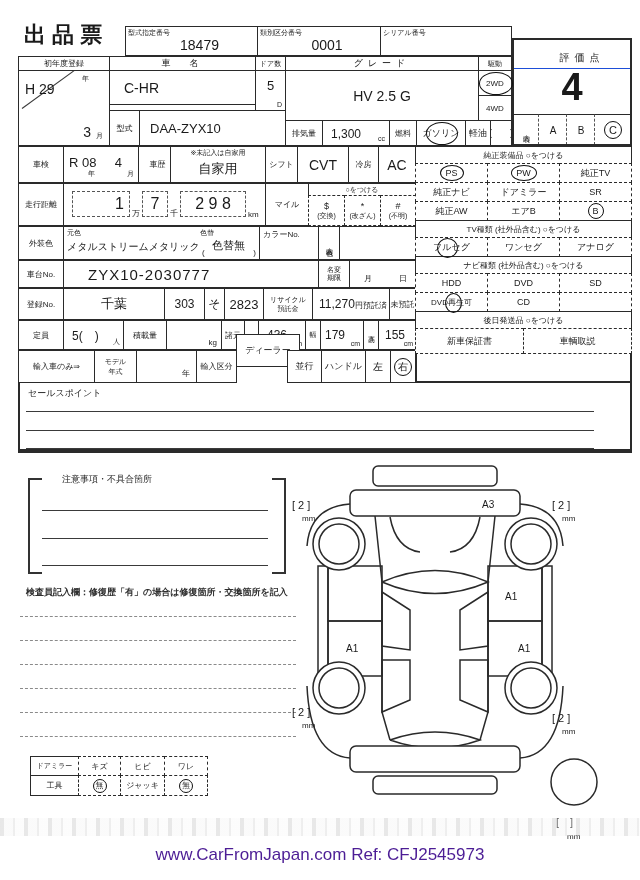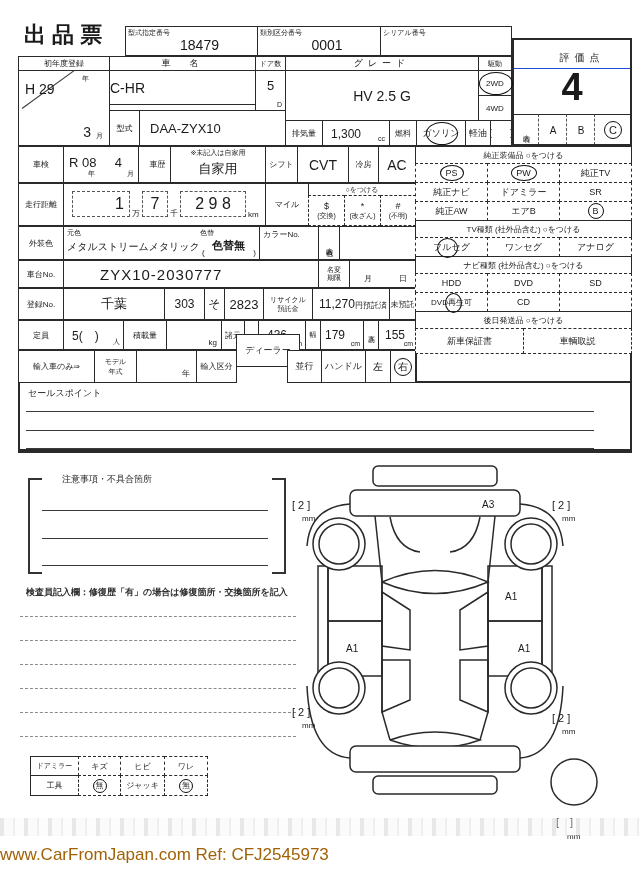--- a/index.html
+++ b/index.html
@@ -17,21 +17,21 @@
   .vert{writing-mode:vertical-rl;letter-spacing:1px}
   .circ{display:inline-flex;align-items:center;justify-content:center;border:1.5px solid #111;border-radius:50%;box-sizing:border-box}
   .oval{position:absolute;border:1.5px solid #111;border-radius:50%;background:transparent;z-index:3}
   .line{position:absolute;border-top:1.5px solid #3a3a3a}
   .dline{position:absolute;border-top:1.5px dashed #8a8a8a}
   .dashbox{border:1.5px dashed #555;box-sizing:border-box;display:flex;align-items:center}
   .dashc{border-style:dashed}.ls5{letter-spacing:5px}
   svg text{font-family:"Liberation Sans","DejaVu Sans",sans-serif;fill:#1a1a1a}
   .scanband{position:absolute;left:0;top:818px;width:640px;height:18px;opacity:.35;
     background:repeating-linear-gradient(90deg,#bdbdbd 0 4px,#f2f2f2 4px 13px,#cfcfcf 13px 15px,#f7f7f7 15px 24px)}
-  .footer{position:absolute;left:0;top:845px;width:640px;text-align:left;font-size:17px;color:#a16207}
+  .footer{position:absolute;left:0;top:845px;width:640px;text-align:center;font-size:17px;color:#4c1d95}
 </style>
 </head>
 <body>
 
 <div class="sheet">
 
   <div class="nb c" style="left:6px;top:4px;width:105px;height:32px;display:flex;">
     <span style="font-size:22px;font-weight:bold">出 品 票</span>
   </div>
 
@@ -67,21 +67,21 @@
   <div class="c ctr f9 ls5" style="left:267px;top:40px;width:194px;height:15px">グレード</div>
   <div class="c ctr f7" style="left:460px;top:40px;width:34px;height:15px">駆動</div>
 
   <div class="c" style="left:0;top:54px;width:92px;height:76px">
     <div class="line" style="left:3px;top:37px;width:104px;transform:rotate(-36deg);transform-origin:left center"></div>
     <span class="f7" style="position:absolute;right:20px;top:3px">年</span>
     <span class="f14" style="position:absolute;left:6px;top:10px">H 29</span>
     <span class="f14" style="position:absolute;right:18px;bottom:5px">3</span>
     <span class="f7" style="position:absolute;right:6px;bottom:4px">月</span>
   </div>
-  <div class="c f14" style="left:91px;top:54px;width:147px;height:35px;display:flex;align-items:center;">C-HR</div>
+  <div class="c f14" style="left:91px;top:54px;width:147px;height:35px;display:flex;align-items:center;padding-left:14px">C-HR</div>
   <div class="c" style="left:237px;top:54px;width:31px;height:41px">
     <div class="ctr f13" style="position:absolute;left:0;top:4px;width:100%;height:20px">5</div>
     <span class="f7" style="position:absolute;right:3px;bottom:2px">D</span>
   </div>
   <div class="c ctr f14" style="left:267px;top:54px;width:194px;height:51px">HV 2.5 G</div>
   <div class="c ctr f8" style="left:460px;top:54px;width:34px;height:26px">2WD</div>
   <div class="oval" style="left:461px;top:56px;width:32px;height:21px"></div>
   <div class="c ctr f8" style="left:460px;top:79px;width:34px;height:26px">4WD</div>
 
   <div class="c ctr f8" style="left:91px;top:94px;width:31px;height:36px">型式</div>
@@ -139,31 +139,31 @@
     <span class="f9">#</span>
     <span class="f7">(不明)</span>
   </div>
 
   <div class="c ctr f8" style="left:0;top:210px;width:46px;height:34px">外装色</div>
   <div class="c" style="left:45px;top:210px;width:197px;height:34px">
     <span class="f7" style="position:absolute;left:3px;top:1px">元色</span>
     <span class="f10" style="position:absolute;left:3px;bottom:5px">メタルストリームメタリック</span>
     <span class="f7" style="position:absolute;left:136px;top:1px">色替</span>
     <span class="f8" style="position:absolute;left:138px;bottom:2px">(</span>
-    <span class="f11" style="position:absolute;left:148px;bottom:6px;font-weight:bold">色替無</span>
+    <span class="f11" style="position:absolute;left:148px;bottom:6px;font-weight:normal">色替無</span>
     <span class="f8" style="position:absolute;right:3px;bottom:2px">)</span>
   </div>
   <div class="c" style="left:241px;top:210px;width:60px;height:34px">
     <span class="f8" style="position:absolute;left:3px;top:2px">カラーNo.</span>
   </div>
   <div class="c ctr f7 vert" style="left:300px;top:210px;width:22px;height:34px">内装色</div>
   <div class="c" style="left:321px;top:210px;width:77px;height:34px"></div>
 
   <div class="c ctr f8" style="left:0;top:244px;width:46px;height:28px">車台No.</div>
-  <div class="c f15" style="left:45px;top:244px;width:256px;height:28px;display:flex;align-items:center;padding-left:36px;letter-spacing:1px">ZYX10-2030777</div>
+  <div class="c f15" style="left:45px;top:244px;width:256px;height:28px;display:flex;align-items:center;padding-left:24px;letter-spacing:1px">ZYX10-2030777</div>
   <div class="c col f7" style="left:300px;top:244px;width:32px;height:28px;line-height:1.2">
     <span>名変</span>
     <span>期限</span>
   </div>
   <div class="c" style="left:331px;top:244px;width:67px;height:28px">
     <span class="f8" style="position:absolute;left:14px;bottom:3px">月</span>
     <span class="f8" style="position:absolute;right:8px;bottom:3px">日</span>
   </div>
 
   <div class="c ctr f8" style="left:0;top:272px;width:46px;height:32px">登録No.</div>

